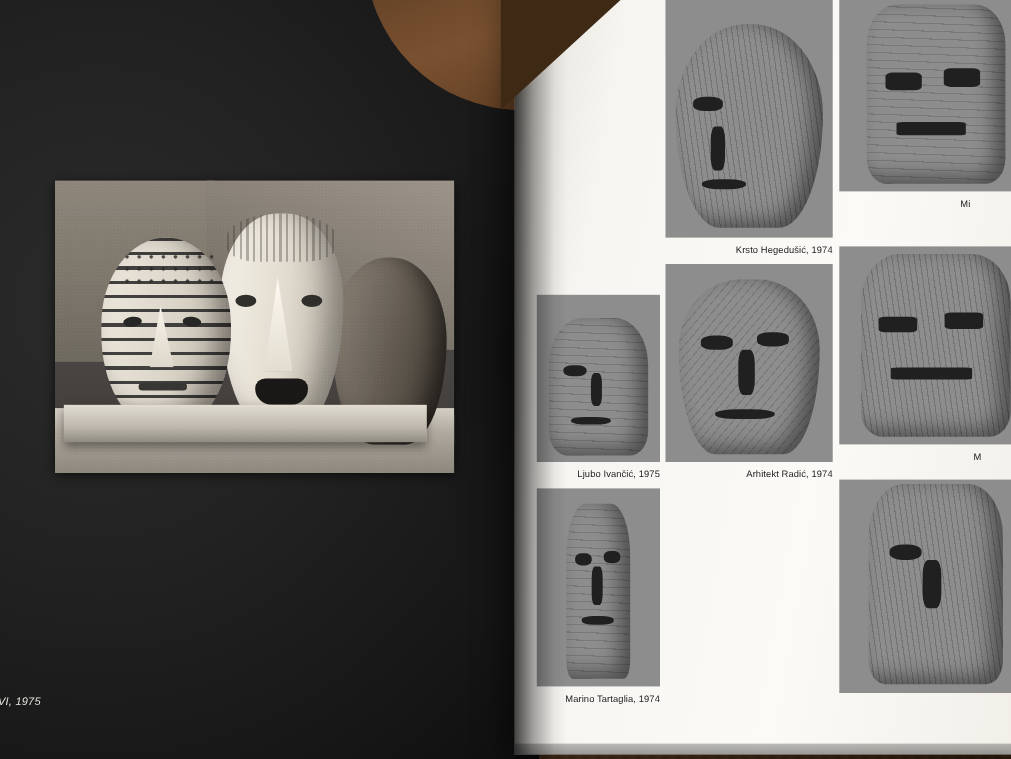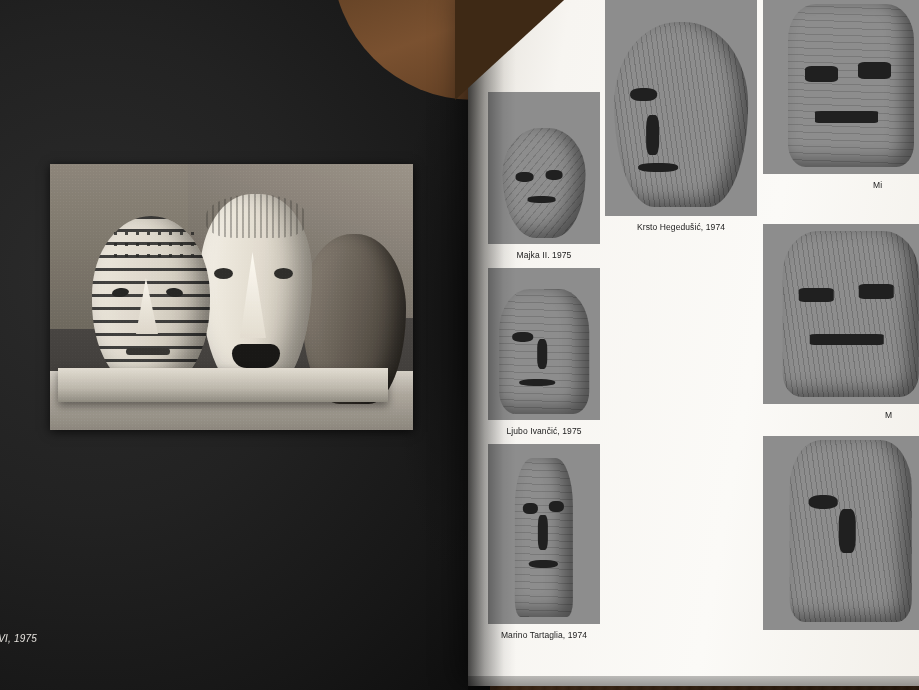--- a/index.html
+++ b/index.html
@@ -246,21 +246,21 @@
     width: 100%;
     height: calc(100% - 16px);
     background: #8e8b86;
     filter: grayscale(1) contrast(1.12);
     position: relative;
     overflow: hidden;
   }
   .cell .cap {
     position: absolute;
     left: 0; right: 0; bottom: 0;
-    text-align: center;
+    text-align: right;
     font-size: 8.5px;
     color: #1b1b1b;
     letter-spacing: .1px;
     white-space: nowrap;
     overflow: hidden;
   }
 
   
   .sc {
     position: absolute;
@@ -318,30 +318,20 @@
     </div>
 
     <div class="left-caption">c VI, 1975</div>
   </div>
 
   <div class="left-page-topcurve-inner"></div>
 
   <div class="right-page">
     <div class="grid">
 
-      <div class="cell" style="left:0px; top:92px; width:112px; height:168px;">
-        <div class="img bgA">
-          <div class="sc texC" style="width:74%; height:72%; border-radius:46% 46% 40% 40% / 42% 42% 58% 58%;">
-            <div class="feat" style="left:16%; top:40%; width:22%; height:9%;"></div>
-            <div class="feat" style="left:52%; top:38%; width:20%; height:9%;"></div>
-            <div class="feat" style="left:30%; top:62%; width:34%; height:6%;"></div>
-          </div>
-        </div>
-        <div class="cap">Majka II. 1975</div>
-      </div>
 
       <div class="cell" style="left:117px; top:0px; width:152px; height:232px;">
         <div class="img bgB">
           <div class="sc texL" style="width:88%; height:86%; border-radius:48% 48% 30% 30% / 44% 44% 56% 56%;">
             <div class="feat" style="left:12%; top:36%; width:20%; height:7%;"></div>
             <div class="feat" style="left:24%; top:50%; width:10%; height:22%; border-radius:30%;"></div>
             <div class="feat" style="left:18%; top:76%; width:30%; height:5%;"></div>
           </div>
         </div>
         <div class="cap">Krsto Hegedušić, 1974</div>
@@ -362,20 +352,31 @@
         <div class="img bgD">
           <div class="sc texV" style="width:80%; height:82%; border-radius:34% 34% 18% 18%;">
             <div class="feat" style="left:14%; top:34%; width:24%; height:8%;"></div>
             <div class="feat" style="left:42%; top:40%; width:12%; height:24%; border-radius:30%;"></div>
             <div class="feat" style="left:22%; top:72%; width:40%; height:6%;"></div>
           </div>
         </div>
         <div class="cap">Ljubo Ivančić, 1975</div>
       </div>
 
+      <div class="cell" style="left:117px; top:240px; width:152px; height:196px;">
+        <div class="img bgC">
+          <div class="sc texC" style="width:84%; height:88%; border-radius:44% 44% 26% 26% / 40% 40% 60% 60%;">
+            <div class="feat" style="left:16%; top:32%; width:22%; height:8%;"></div>
+            <div class="feat" style="left:56%; top:30%; width:22%; height:8%;"></div>
+            <div class="feat" style="left:42%; top:40%; width:12%; height:26%; border-radius:30%;"></div>
+            <div class="feat" style="left:26%; top:74%; width:42%; height:6%;"></div>
+          </div>
+        </div>
+        <div class="cap">Arhitekt Radić, 1974</div>
+      </div>
 
       <div class="cell" style="left:275px; top:224px; width:175px; height:196px;">
         <div class="img bgA">
           <div class="sc texL" style="width:78%; height:92%; border-radius:26% 26% 14% 14%;">
             <div class="feat" style="left:12%; top:34%; width:26%; height:9%; border-radius:16%;"></div>
             <div class="feat" style="left:56%; top:32%; width:26%; height:9%; border-radius:16%;"></div>
             <div class="feat" style="left:20%; top:62%; width:54%; height:7%; border-radius:10%;"></div>
           </div>
         </div>
         <div class="cap" style="text-align:left; left:122px;">M</div>

